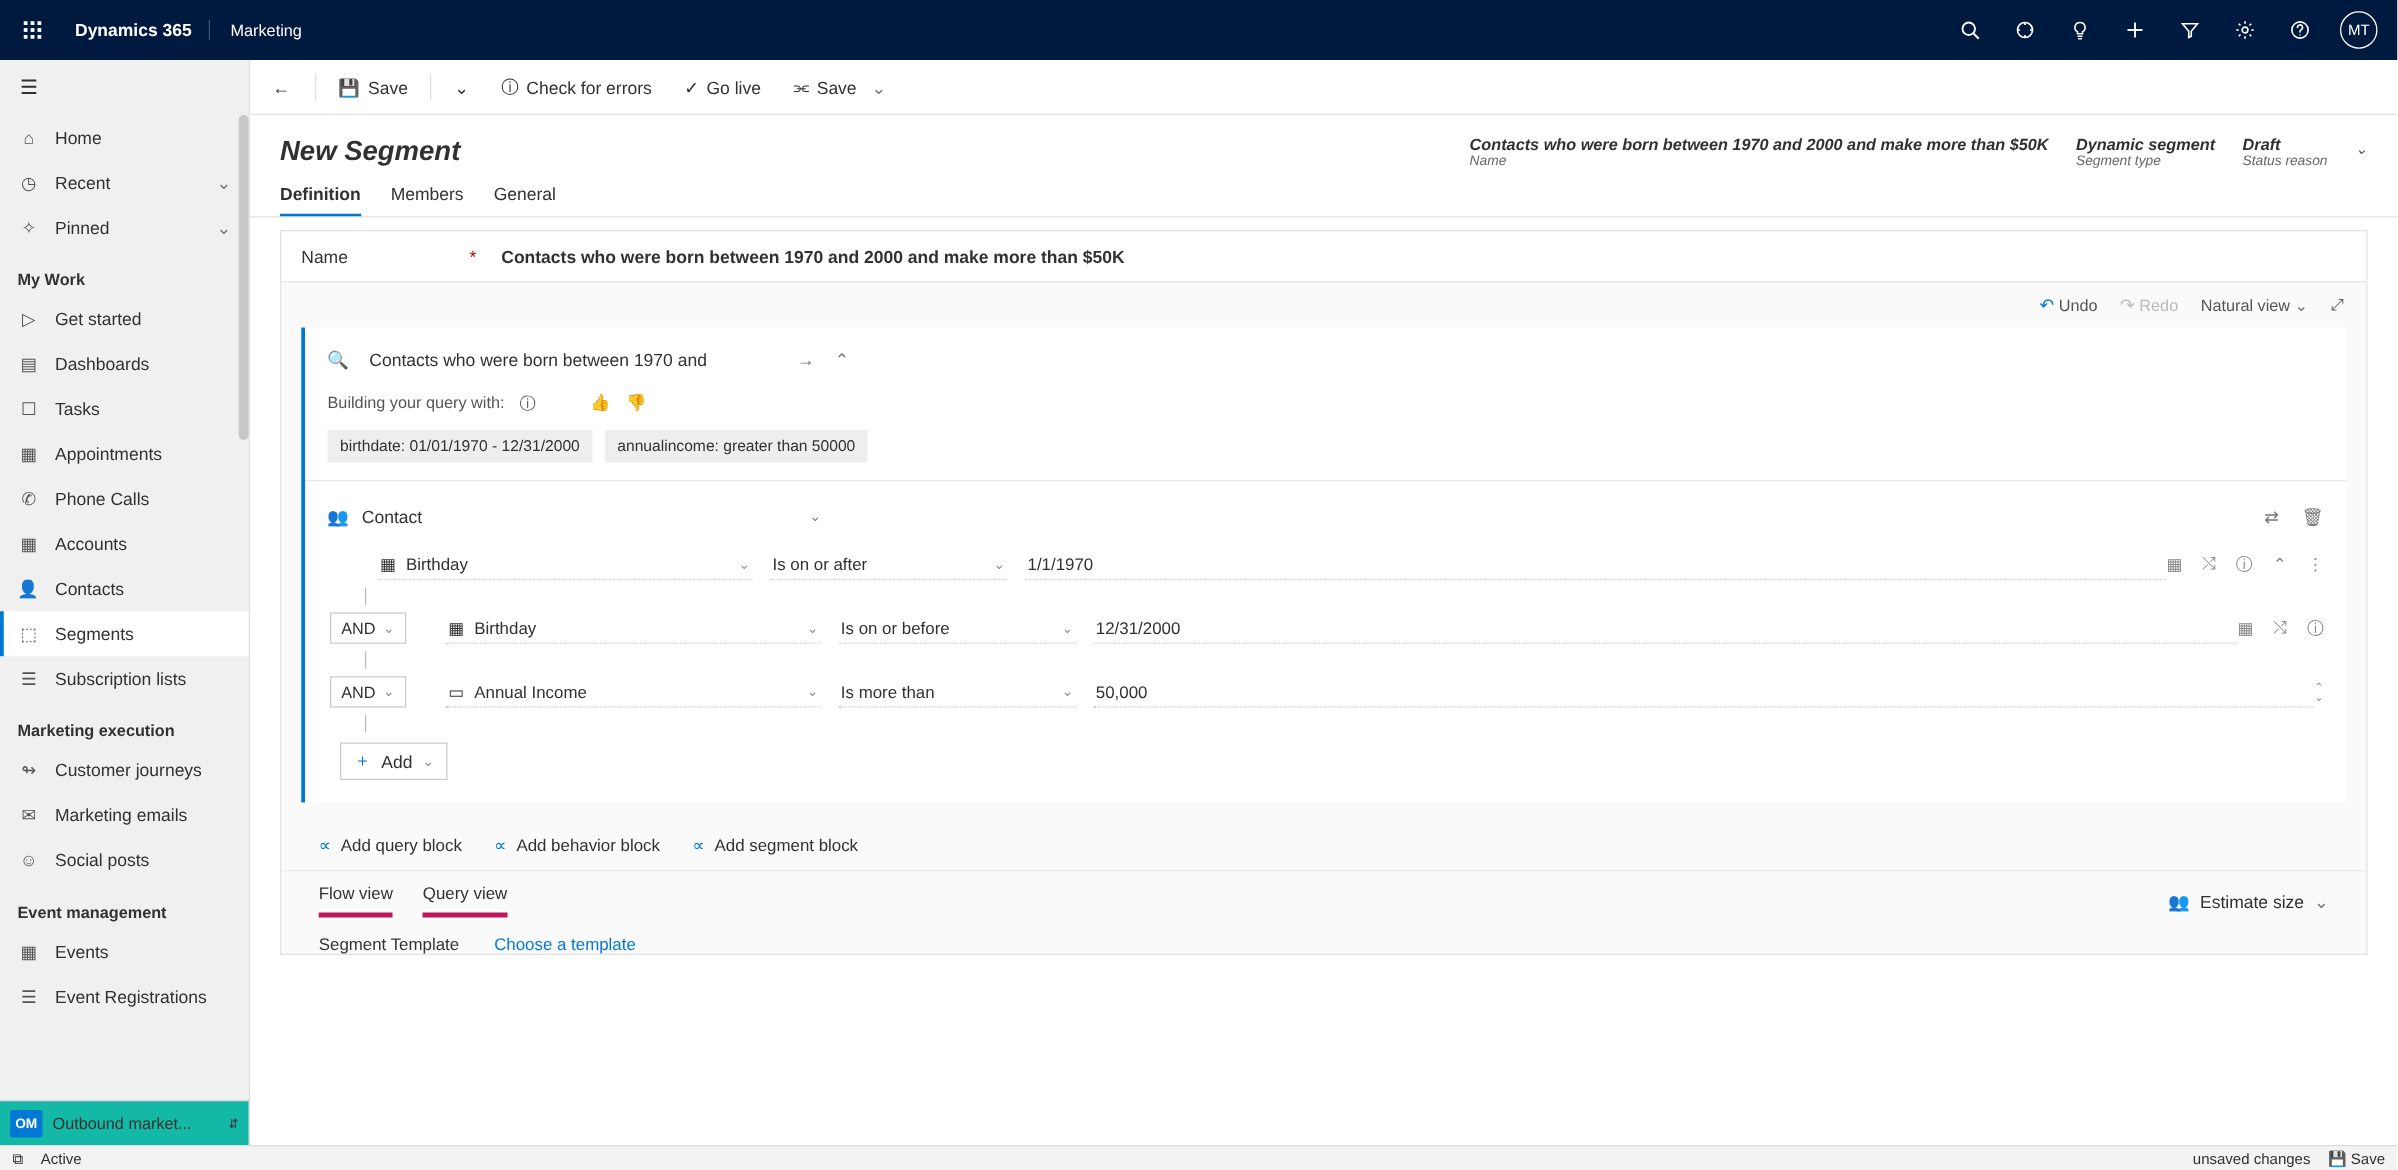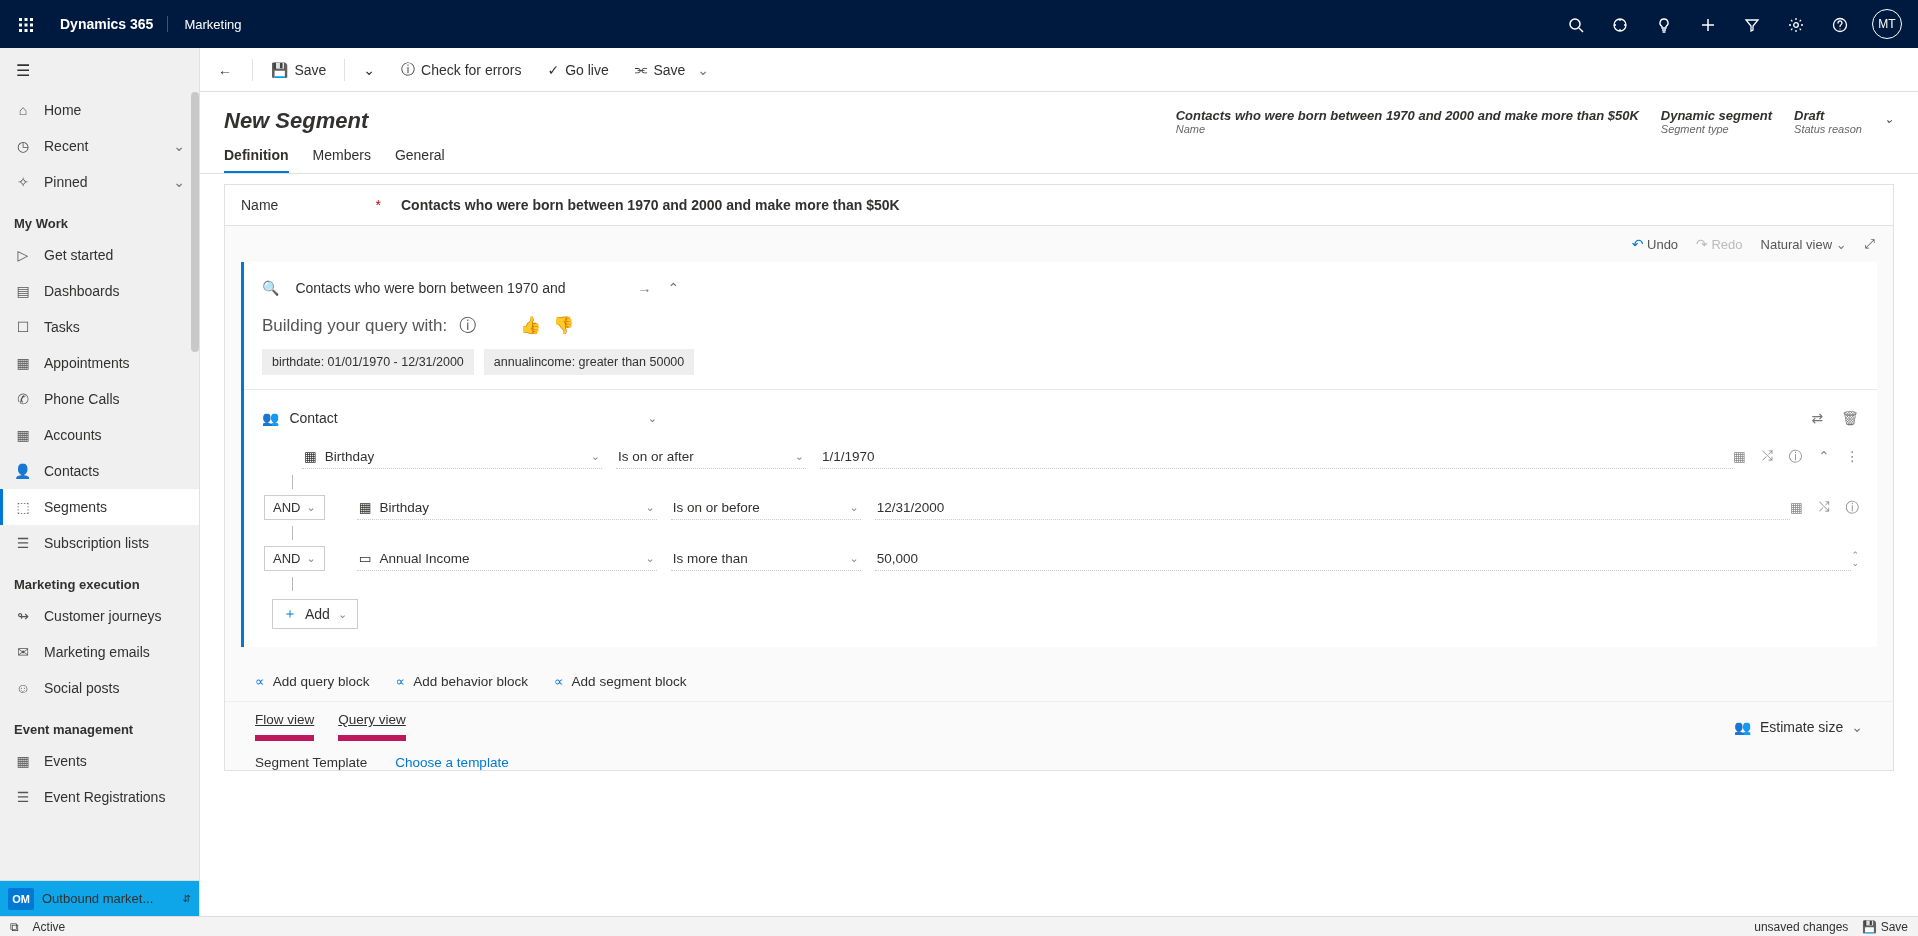--- a/index.html
+++ b/index.html
@@ -13,21 +13,21 @@
 .topbar .avatar { width:30px; height:30px; border:1px solid #fff; border-radius:50%; display:flex; align-items:center; justify-content:center; font-size:12px; margin:0 10px;}
 .shell { display:flex; height:calc(100% - 48px - 20px);}
 .sidebar { width:200px; background:#f0f0f0; border-right:1px solid #e1e1e1; position:relative; overflow:hidden;}
 .sidebar .hamburger { height:44px; display:flex; align-items:center; padding:0 16px; font-size:16px;}
 .sidebar .scrollfake { position:absolute; right:0; top:44px; width:8px; height:260px; background:#c8c8c8; border-radius:4px;}
 .nav-item { display:flex; align-items:center; height:36px; padding:0 14px; gap:12px; cursor:pointer; font-size:14px;}
 .nav-item .ico { width:18px; text-align:center; color:#555;}
 .nav-item.active { background:#fff; border-left:3px solid #0078d4; padding-left:11px;}
 .nav-item .caret { margin-left:auto; color:#777;}
 .nav-section { padding:16px 14px 6px; font-weight:600; font-size:13px; color:#323130;}
-.sidebar-bottom { position:absolute; bottom:0; left:0; right:0; height:36px; border-top:1px solid #ddd; display:flex; align-items:center; padding:0 8px; background:#0ea5e9; gap:8px;}
+.sidebar-bottom { position:absolute; bottom:0; left:0; right:0; height:36px; border-top:1px solid #ddd; display:flex; align-items:center; padding:0 8px; background:#14b8a6; gap:8px;}
 .om-badge { background:#0078d4; color:#fff; font-size:11px; font-weight:600; width:26px; height:22px; display:flex; align-items:center; justify-content:center; border-radius:2px;}
 .sidebar-bottom .txt { white-space:nowrap; overflow:hidden; text-overflow:ellipsis; font-size:13px;}
 .sidebar-bottom .upd { margin-left:auto; font-size:10px;}
 
 .main { flex:1; display:flex; flex-direction:column; min-width:0;}
 .cmdbar { height:44px; border-bottom:1px solid #e1e1e1; display:flex; align-items:center; padding:0 10px; gap:10px;}
 .cmdbar .ibtn{ display:flex; align-items:center; gap:6px; padding:6px 8px; cursor:pointer; font-size:14px;}
 .cmdbar .sep { width:1px; height:22px; background:#e1e1e1;}
 .cmdbar .back { width:32px; text-align:center;}
 
@@ -53,21 +53,21 @@
 
 .toolbar2 { display:flex; justify-content:flex-end; align-items:center; gap:18px; padding:10px 18px; color:#555; font-size:13px;}
 .toolbar2 .disabled { color:#bbb;}
 .toolbar2 .ico2 { font-size:14px;}
 
 .card { background:#fff; margin:0 16px 14px; border-left:3px solid #0078d4; padding:14px 18px 18px;}
 .suggest { display:flex; align-items:center; gap:16px; padding:4px 0 14px;}
 .suggest .mag { color:#555;}
 .suggest .txt { flex:0 0 auto;}
 .suggest .arrow, .suggest .col { color:#777; cursor:pointer;}
-.buildline { display:flex; align-items:center; gap:12px; font-size:17px; color:#555; padding:4px 0;}
+.buildline { display:flex; align-items:flex-start; gap:12px; font-size:13px; color:#555; padding:4px 0;}
 .buildline .thumbs { color:#0078d4;}
 .chips { display:flex; gap:10px; padding:8px 0 14px;}
 .chip { background:#eee; padding:6px 10px; font-size:12.5px;}
 .hr { height:1px; background:#e8e8e8; margin:0 -18px 14px;}
 
 .entity { display:flex; align-items:center; gap:10px; padding:6px 0 12px;}
 .entity .nm { font-weight:500;}
 .entity .dd { color:#777; margin-left:300px;}
 .entity .right { margin-left:auto; display:flex; gap:18px; color:#777;}
 
@@ -83,21 +83,21 @@
 
 .addbtn { display:inline-flex; align-items:center; gap:8px; border:1px solid #ccc; padding:5px 10px; margin-top:8px; margin-left:10px; cursor:pointer;}
 .addbtn .plus{ color:#0078d4;}
 
 .blockrow { display:flex; gap:26px; padding:12px 30px; font-size:13.5px;}
 .blockrow .b { display:flex; gap:8px; align-items:center; cursor:pointer;}
 .blockrow .sym { color:#0078d4;}
 
 .viewtabs { display:flex; align-items:center; padding:10px 30px 0; gap:24px; border-top:1px solid #eee;}
 .viewtabs .vt { padding-bottom:8px; font-size:13.5px; cursor:pointer;}
-.viewtabs .vt.ul { border-bottom:6px solid #be185d;text-decoration:underline;}
+.viewtabs .vt.ul { border-bottom:4px solid #be185d;}
 .viewtabs .est { margin-left:auto; display:flex; gap:8px; align-items:center;}
 
 .tmplrow { display:flex; gap:28px; padding:14px 30px 0; font-size:13.5px; color:#333;}
 .tmplrow .link{ color:#0078d4; cursor:pointer;}
 
 .statusbar { height:20px; background:#f3f3f3; border-top:1px solid #ddd; display:flex; align-items:center; font-size:12px; padding:0 10px; gap:14px;}
 .statusbar .sp { flex:1;}
 svg { display:inline-block; vertical-align:middle;}
 </style>
 </head>

